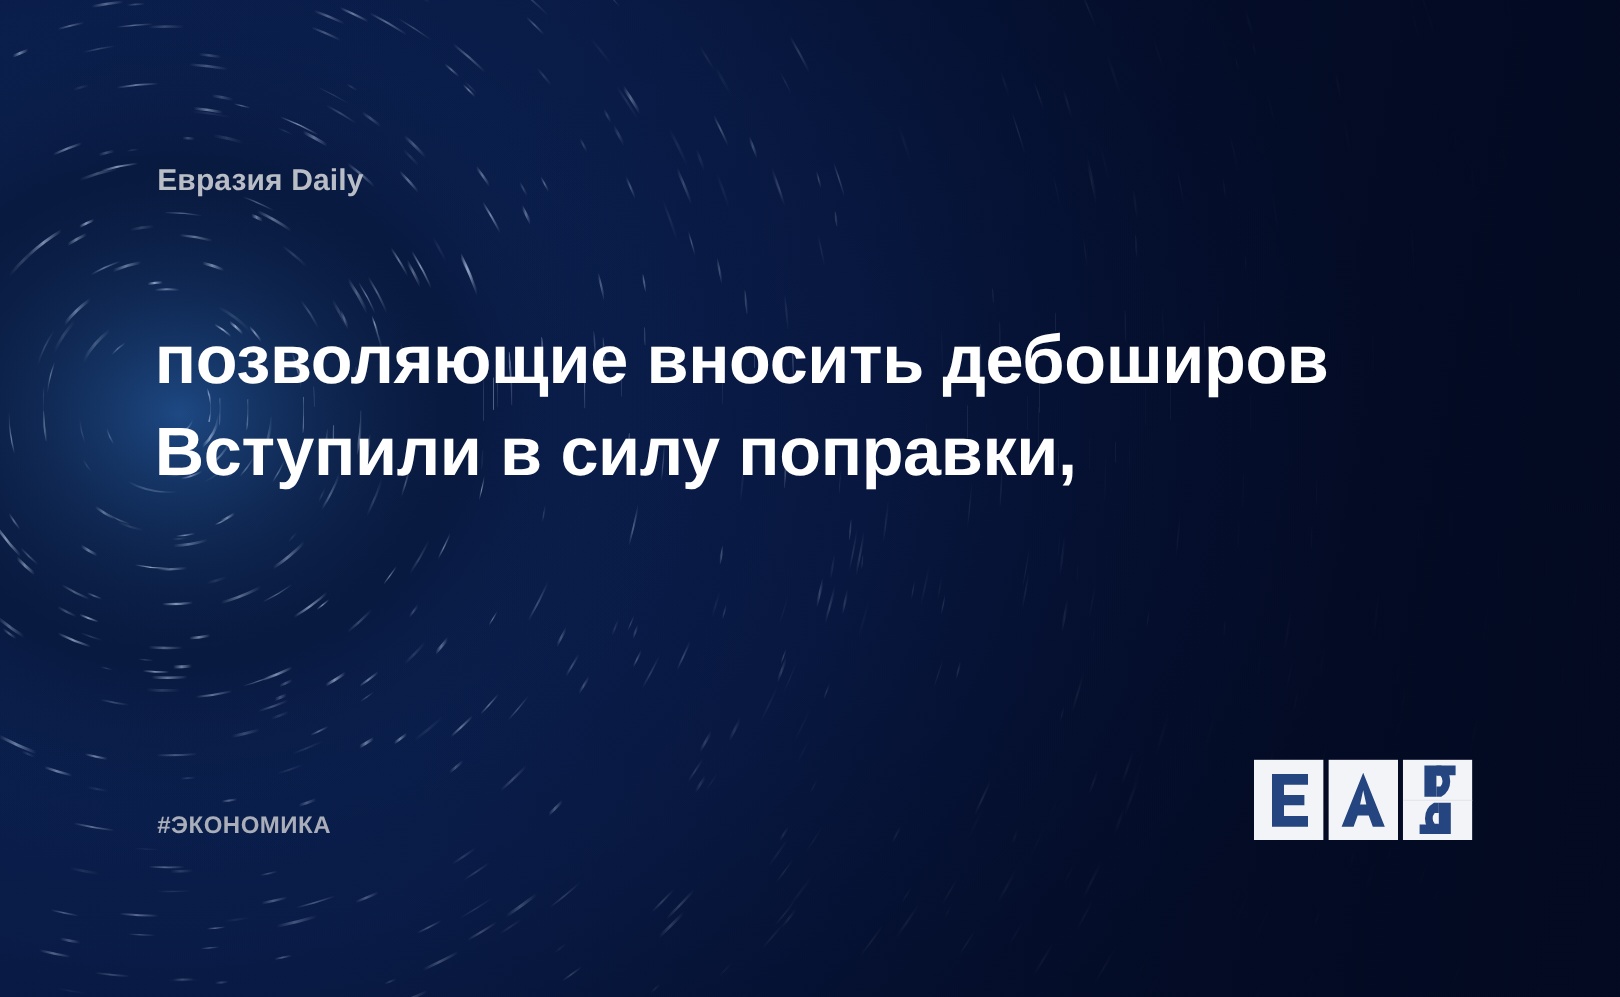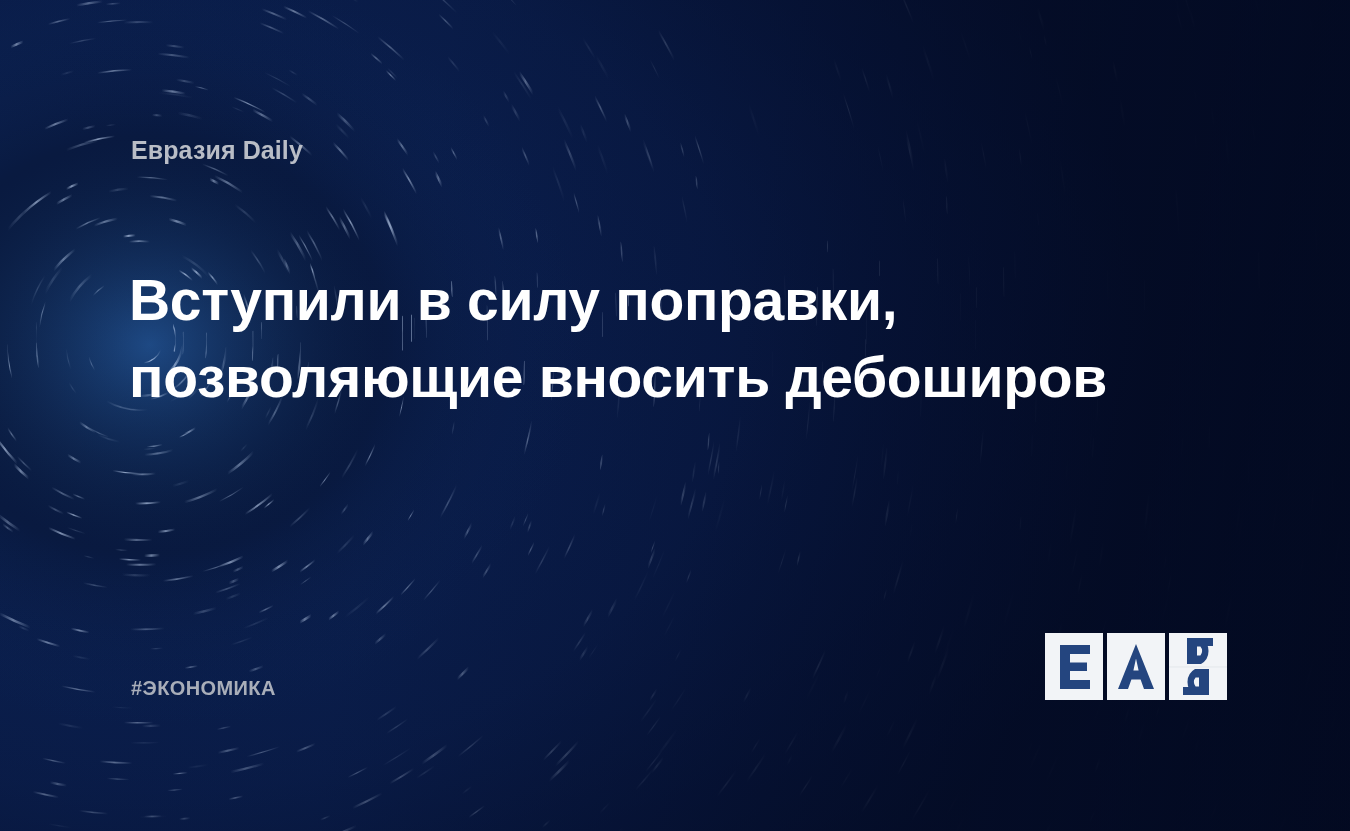--- a/index.html
+++ b/index.html
@@ -727,22 +727,22 @@
         </g>
     </svg>
   </div>
 
   <div class="bg-dark-right"></div>
   <div class="bg-vignette"></div>
 
   <div class="brand">Евразия Daily</div>
 
   <div class="headline">
+    <span class="hl-line">позволяющие вносить дебоширов</span>
     <span class="hl-line">Вступили в силу поправки,</span>
-    <span class="hl-line">позволяющие вносить дебоширов</span>
   </div>
 
   <div class="tag">#ЭКОНОМИКА</div>
 
   <div class="logo">
     <svg width="58" height="67" viewBox="0 0 58 67" aria-hidden="true">
       <rect x="0" y="0" width="58" height="67" fill="#f2f4f7"></rect>
       <path d="M15 12 H45 V21 H25 V29.5 H42 V38 H25 V47 H45 V56 H15 Z" fill="#24457f"></path>
     </svg>
     <svg width="58" height="67" viewBox="0 0 58 67" aria-hidden="true">

